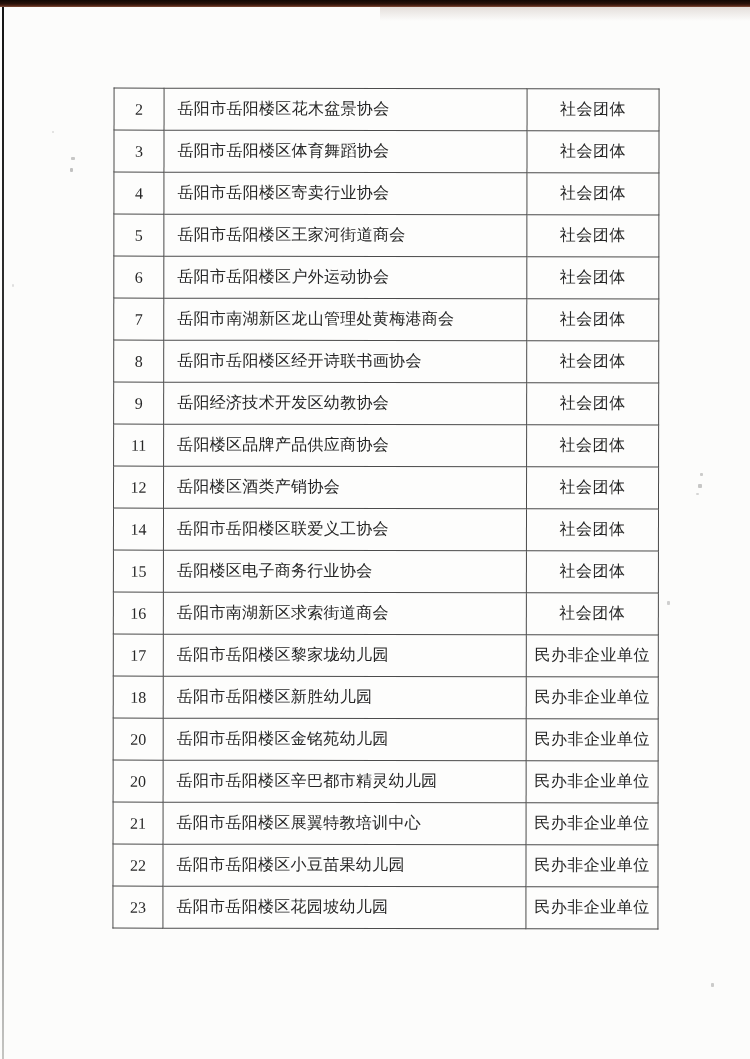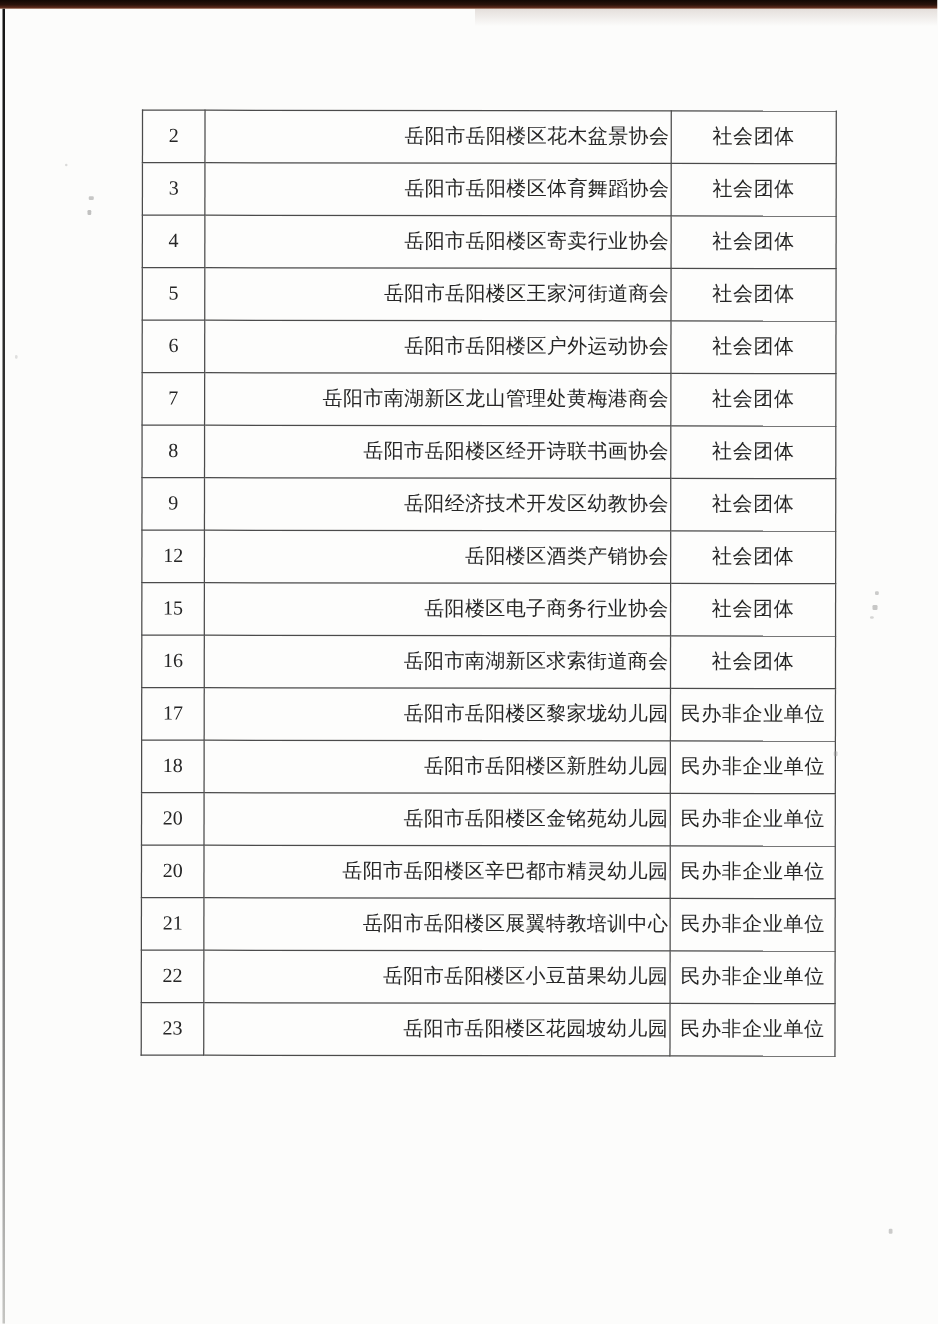--- a/index.html
+++ b/index.html
@@ -52,22 +52,22 @@
     overflow: hidden;
     white-space: nowrap;
   }
   td.col-no {
     width: 47px;
     text-align: center;
     font-size: 15px;
   }
   td.col-name {
     width: 348px;
-    text-align: right;
-    padding-left: 23px;
+    text-align: left;
+    padding-left: 13px;
     letter-spacing: 0.3px;
   }
   td.col-type {
     width: 129px;
     text-align: center;
     font-size: 15px;
     letter-spacing: 0.5px;
     margin-left: 20px;
   }
   
@@ -131,22 +131,32 @@
           <td class="col-no">8</td>
           <td class="col-name">岳阳市岳阳楼区经开诗联书画协会</td>
           <td class="col-type">社会团体</td>
         </tr>
         <tr>
           <td class="col-no">9</td>
           <td class="col-name">岳阳经济技术开发区幼教协会</td>
           <td class="col-type">社会团体</td>
         </tr>
         <tr>
+          <td class="col-no">11</td>
+          <td class="col-name">岳阳楼区品牌产品供应商协会</td>
+          <td class="col-type">社会团体</td>
+        </tr>
+        <tr>
           <td class="col-no">12</td>
           <td class="col-name">岳阳楼区酒类产销协会</td>
+          <td class="col-type">社会团体</td>
+        </tr>
+        <tr>
+          <td class="col-no">14</td>
+          <td class="col-name">岳阳市岳阳楼区联爱义工协会</td>
           <td class="col-type">社会团体</td>
         </tr>
         <tr>
           <td class="col-no">15</td>
           <td class="col-name">岳阳楼区电子商务行业协会</td>
           <td class="col-type">社会团体</td>
         </tr>
         <tr>
           <td class="col-no">16</td>
           <td class="col-name">岳阳市南湖新区求索街道商会</td>

